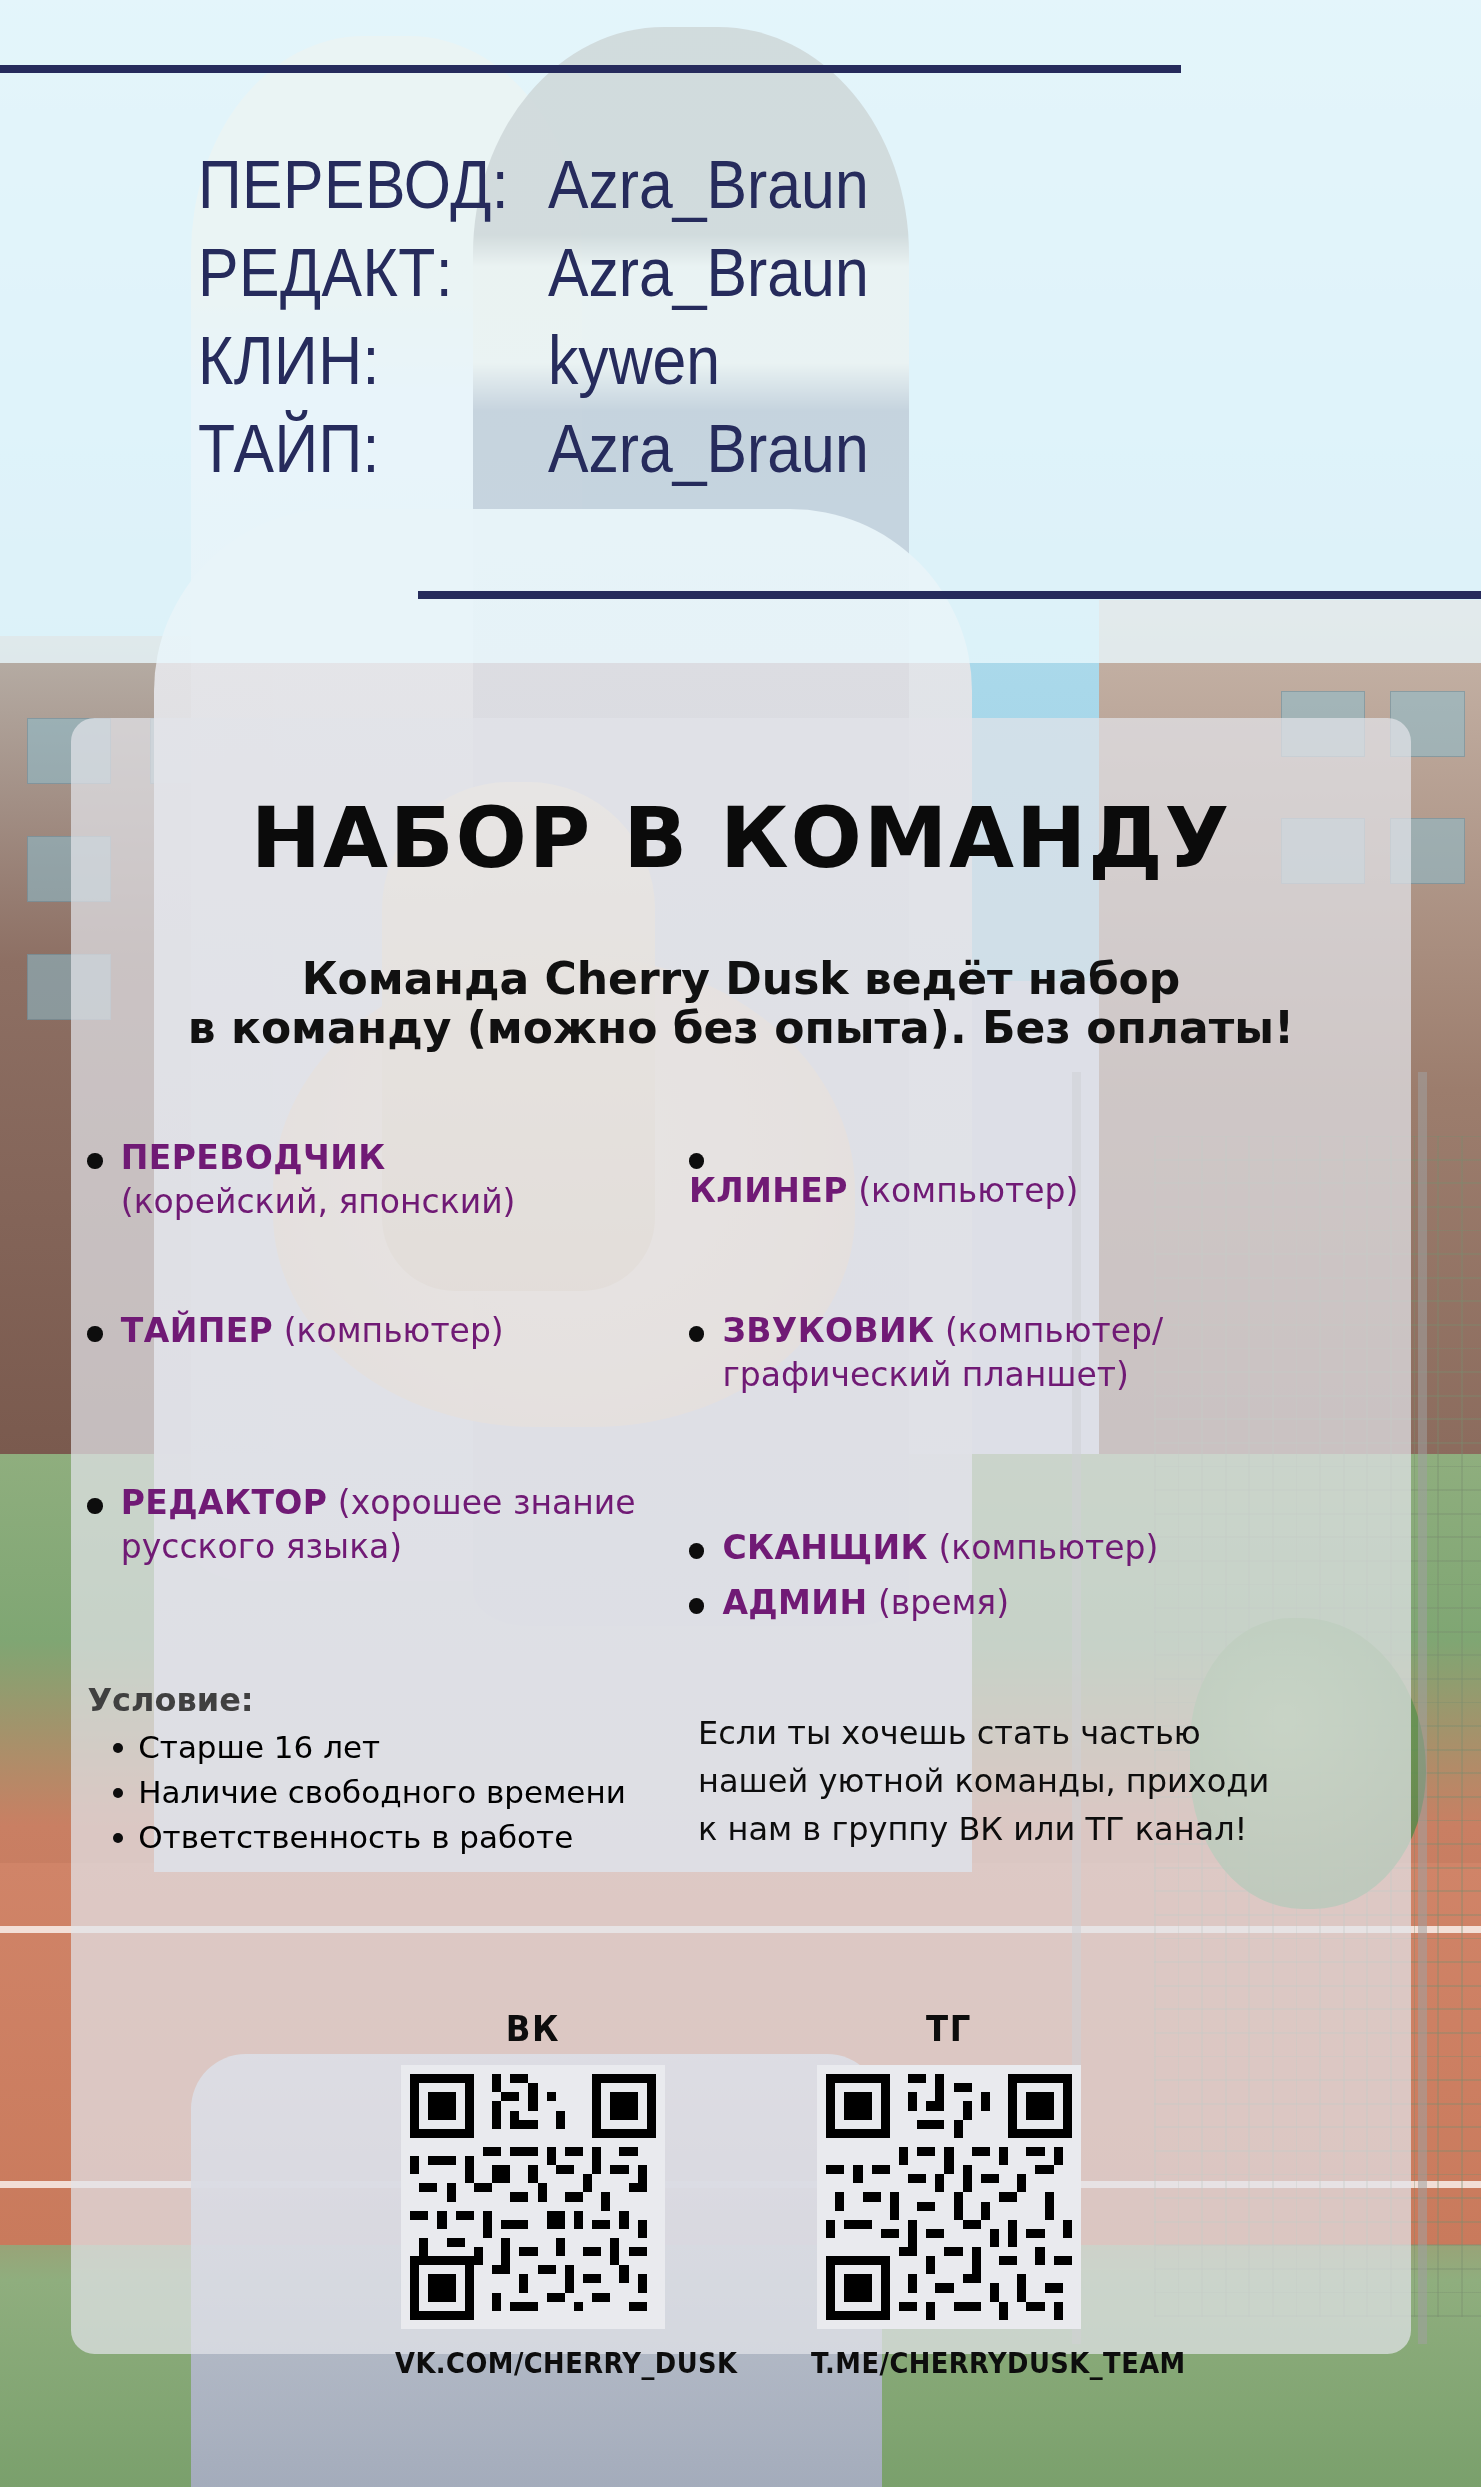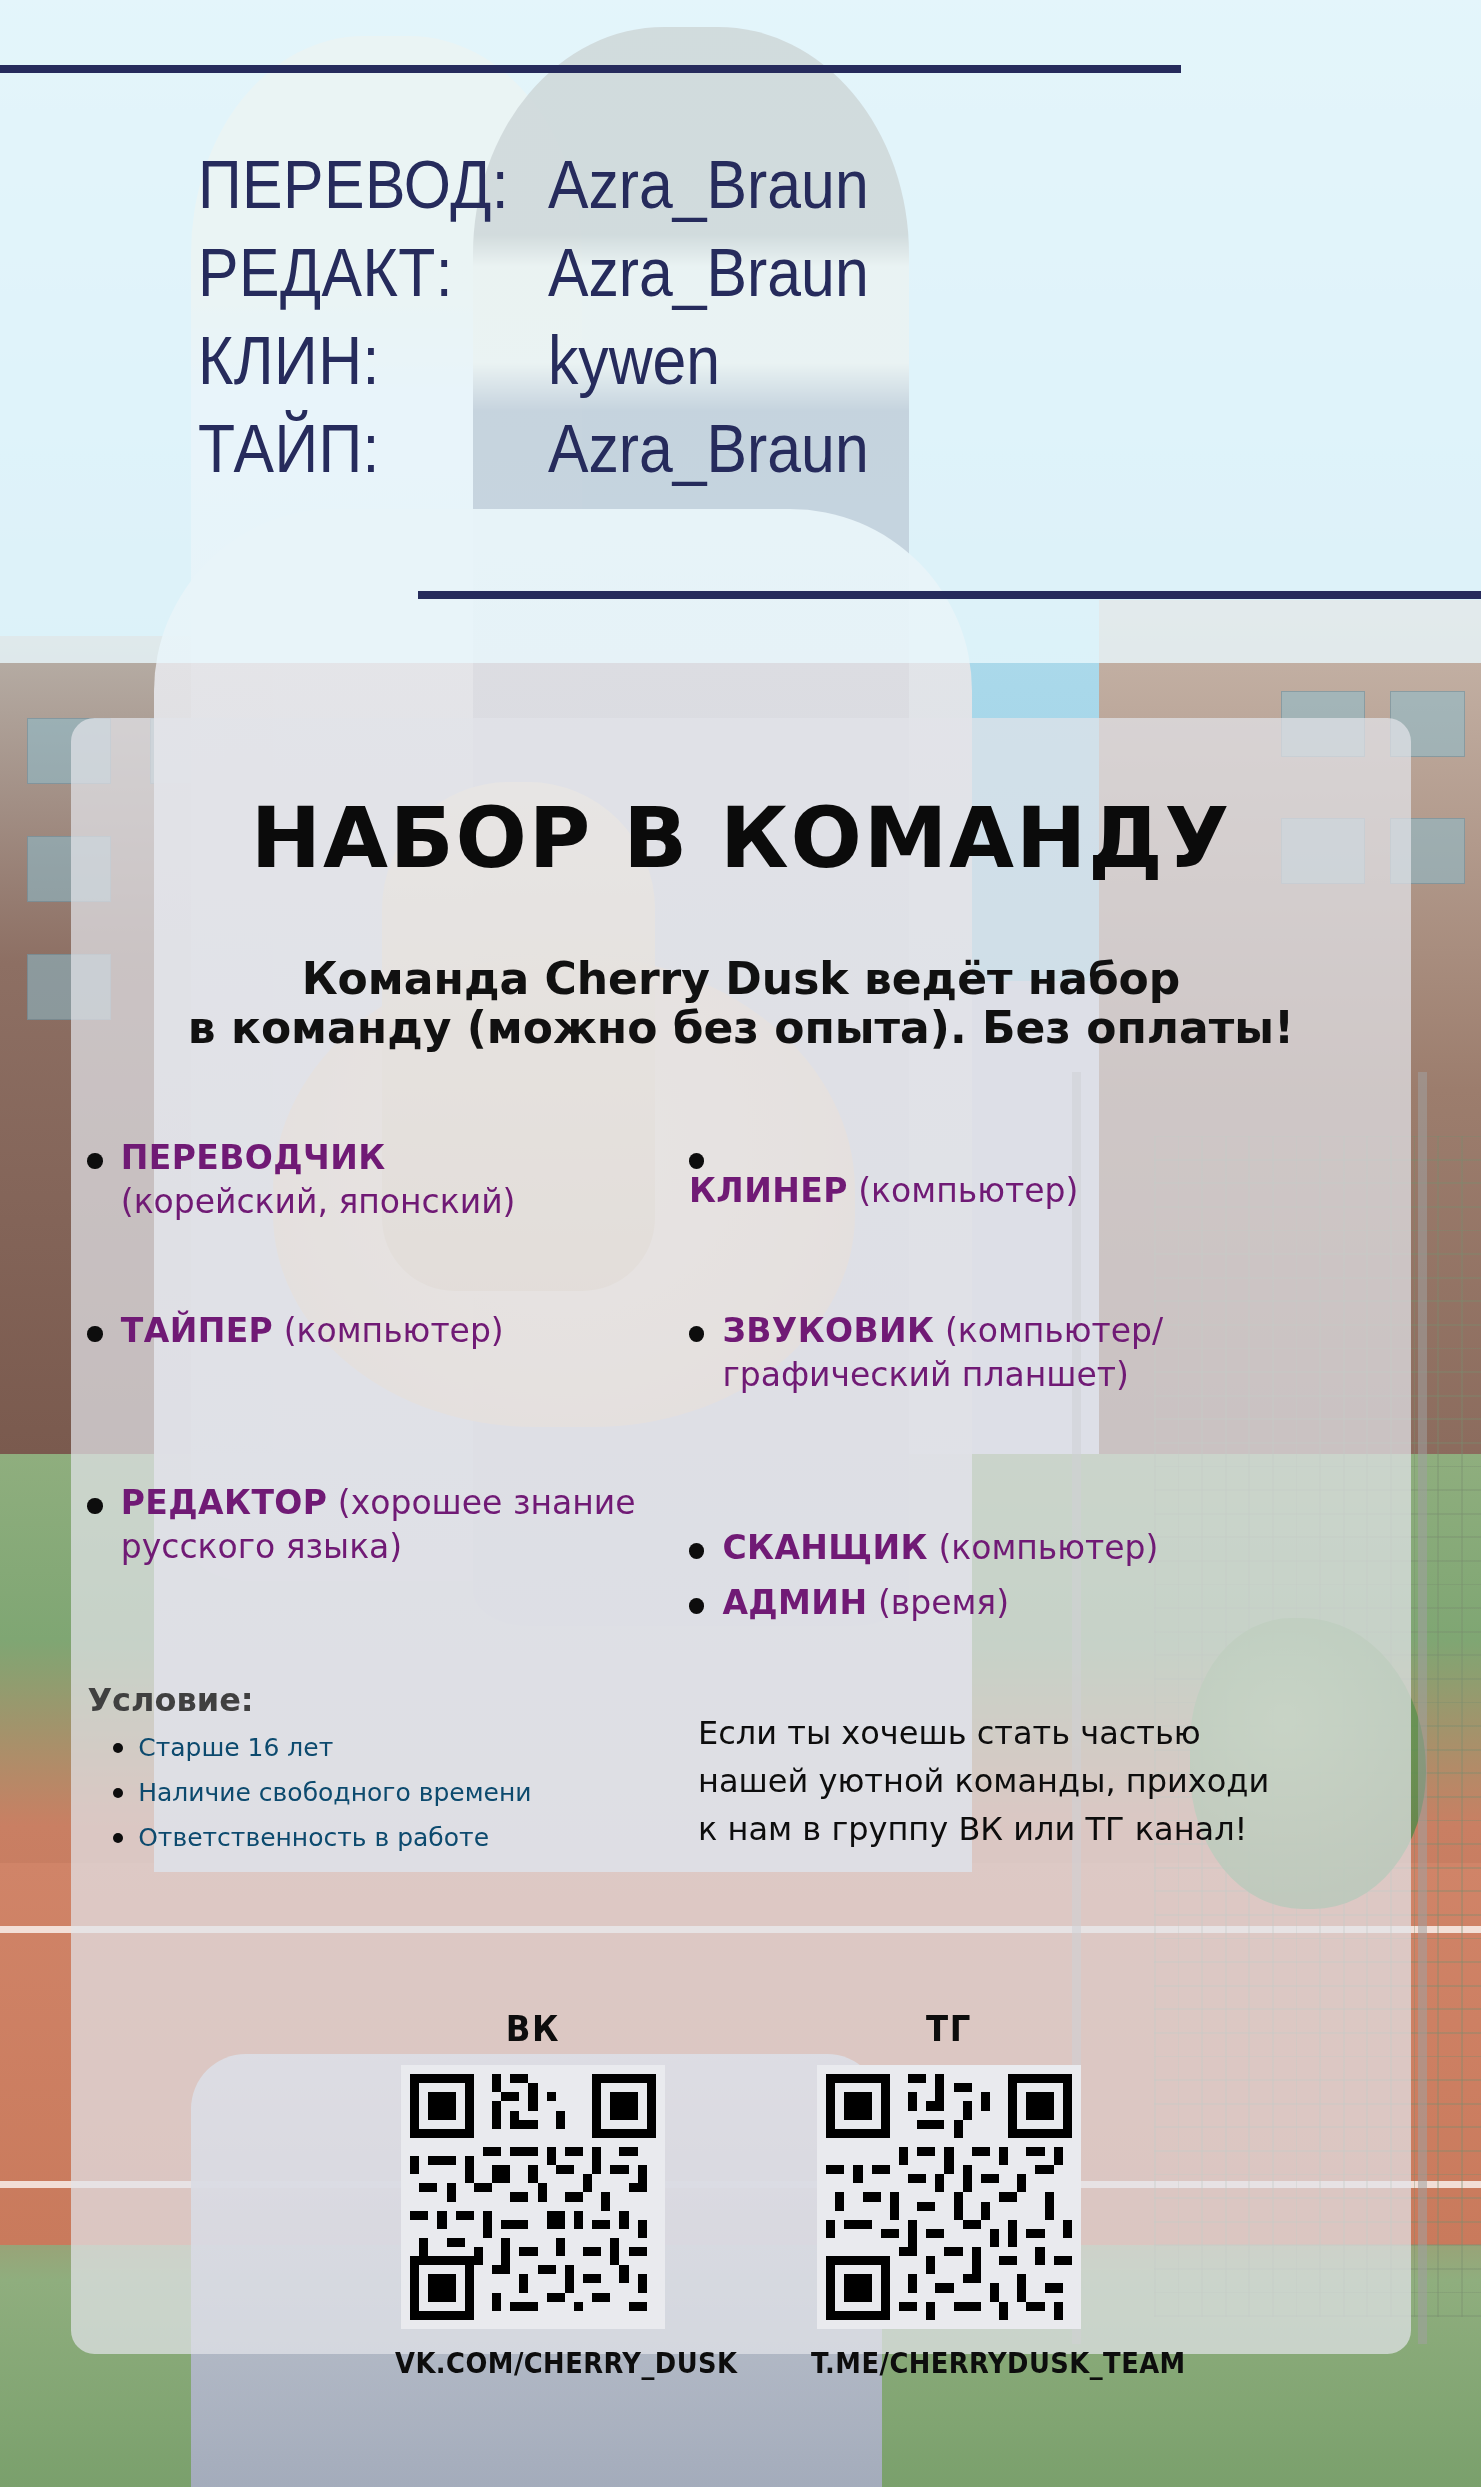--- a/index.html
+++ b/index.html
@@ -256,23 +256,23 @@
     font-family: "DejaVu Sans", sans-serif;
     font-weight: 700;
     font-size: 32px;
     color: #404040;
     margin-bottom: 5.5px;
   }
   .cond-item {
     display: flex;
     align-items: flex-start;
     font-family: "DejaVu Sans", sans-serif;
-    font-size: 25px;
+    font-size: 31px;
     line-height: 45px;
-    color: #0c4a6e;
+    color: #000000;
     padding-left: 25.4px;
   }
   .cond-bullet {
     flex: none;
     width: 10px; height: 10px;
     border-radius: 50%;
     background: #0d0d0d;
     margin-top: 18px;
     margin-right: 15.4px;
   }

